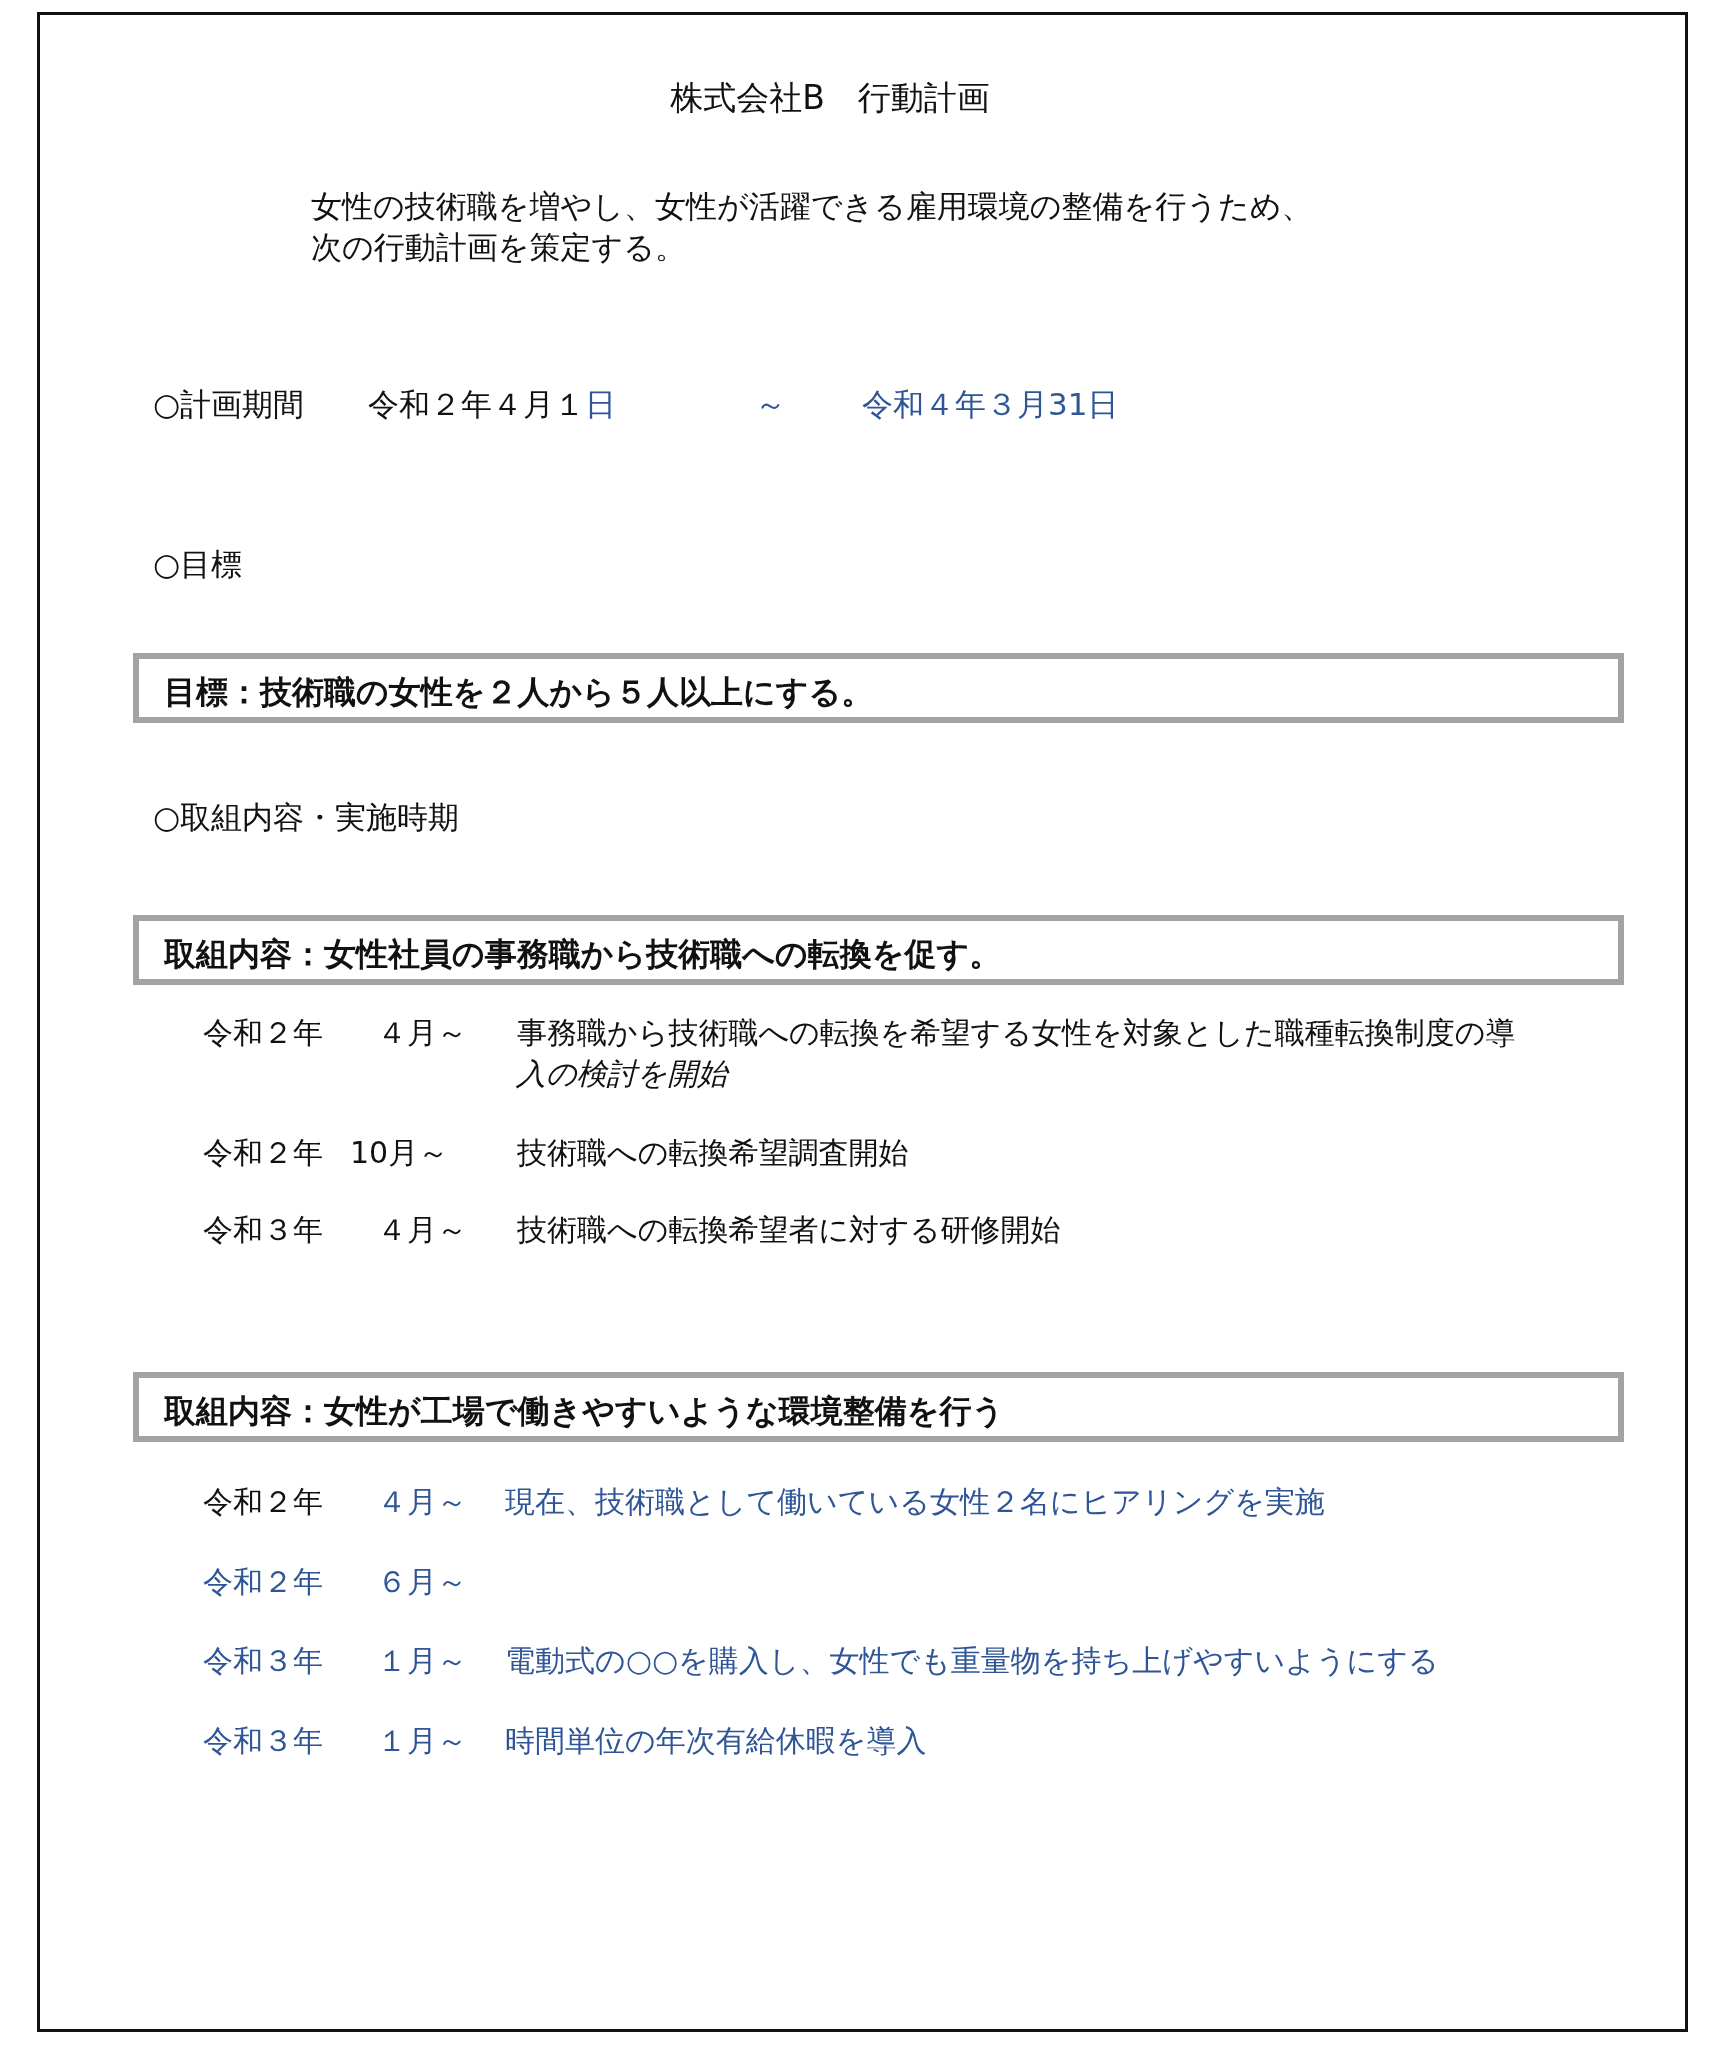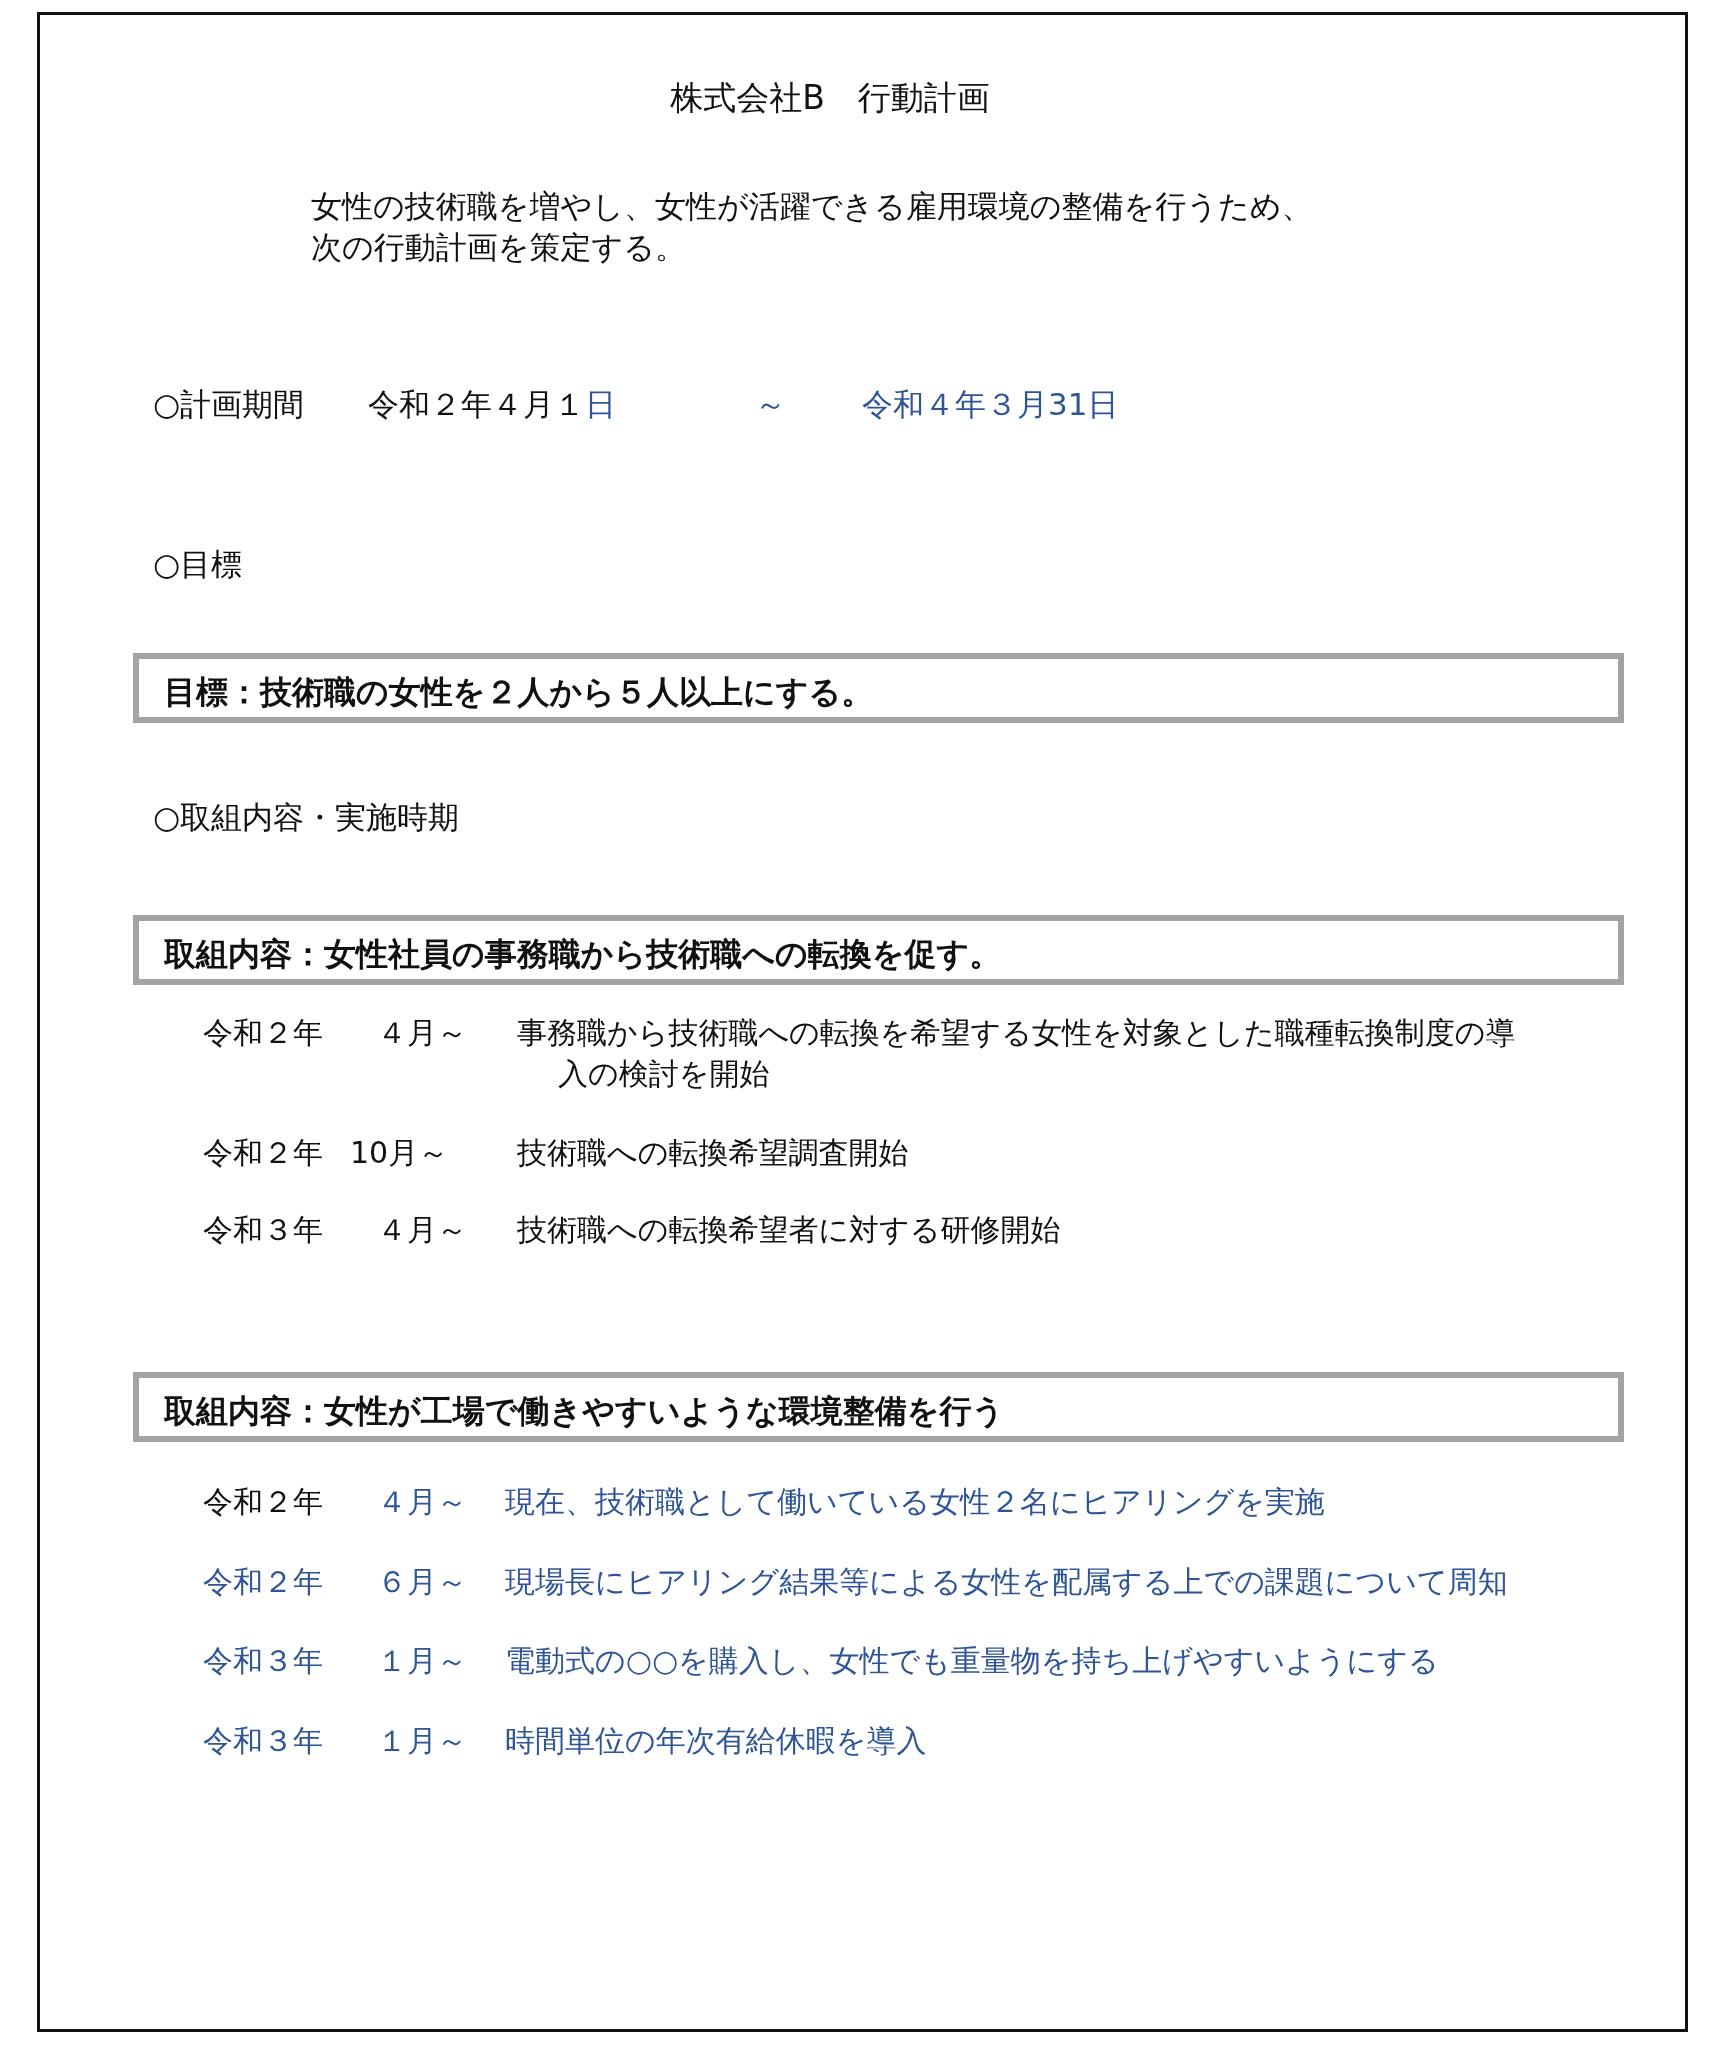--- a/index.html
+++ b/index.html
@@ -43,21 +43,21 @@
 <div class="box" style="top:915px;">
   <div class="box-text">取組内容：女性社員の事務職から技術職への転換を促す。</div>
 </div>
 
 <div class="row" style="left:0; top:1013px; width:1725px;">
   <span class="c" style="left:203px;">令和２年</span>
   <span class="c" style="left:377px;">４月～</span>
   <span class="c" style="left:517px;">事務職から技術職への転換を希望する女性を対象とした職種転換制度の導</span>
 </div>
 <div class="row" style="left:0; top:1054px; width:1725px;">
-  <span class="c" style="left:558px;">入の検討を開始</span>
+  <span class="c" style="left:516px;font-style:italic;">入の検討を開始</span>
 </div>
 <div class="row" style="left:0; top:1133px; width:1725px;">
   <span class="c" style="left:203px;">令和２年</span>
   <span class="c" style="left:350px;">10月～</span>
   <span class="c" style="left:517px;">技術職への転換希望調査開始</span>
 </div>
 <div class="row" style="left:0; top:1210px; width:1725px;">
   <span class="c" style="left:203px;">令和３年</span>
   <span class="c" style="left:377px;">４月～</span>
   <span class="c" style="left:517px;">技術職への転換希望者に対する研修開始</span>
@@ -68,21 +68,20 @@
 </div>
 
 <div class="row" style="left:0; top:1482px; width:1725px;">
   <span class="c" style="left:203px;">令和２年</span>
   <span class="c blue" style="left:377px;">４月～</span>
   <span class="c blue" style="left:505px;">現在、技術職として働いている女性２名にヒアリングを実施</span>
 </div>
 <div class="row blue" style="left:0; top:1562px; width:1725px;">
   <span class="c" style="left:203px;">令和２年</span>
   <span class="c" style="left:377px;">６月～</span>
-  <span class="c" style="left:505px;">現場長にヒアリング結果等による女性を配属する上での課題について周知</span>
 </div>
 <div class="row blue" style="left:0; top:1641px; width:1725px;">
   <span class="c" style="left:203px;">令和３年</span>
   <span class="c" style="left:377px;">１月～</span>
   <span class="c" style="left:505px;text-align:right;">電動式の○○を購入し、女性でも重量物を持ち上げやすいようにする</span>
 </div>
 <div class="row blue" style="left:0; top:1721px; width:1725px;">
   <span class="c" style="left:203px;">令和３年</span>
   <span class="c" style="left:377px;">１月～</span>
   <span class="c" style="left:505px;">時間単位の年次有給休暇を導入</span>

